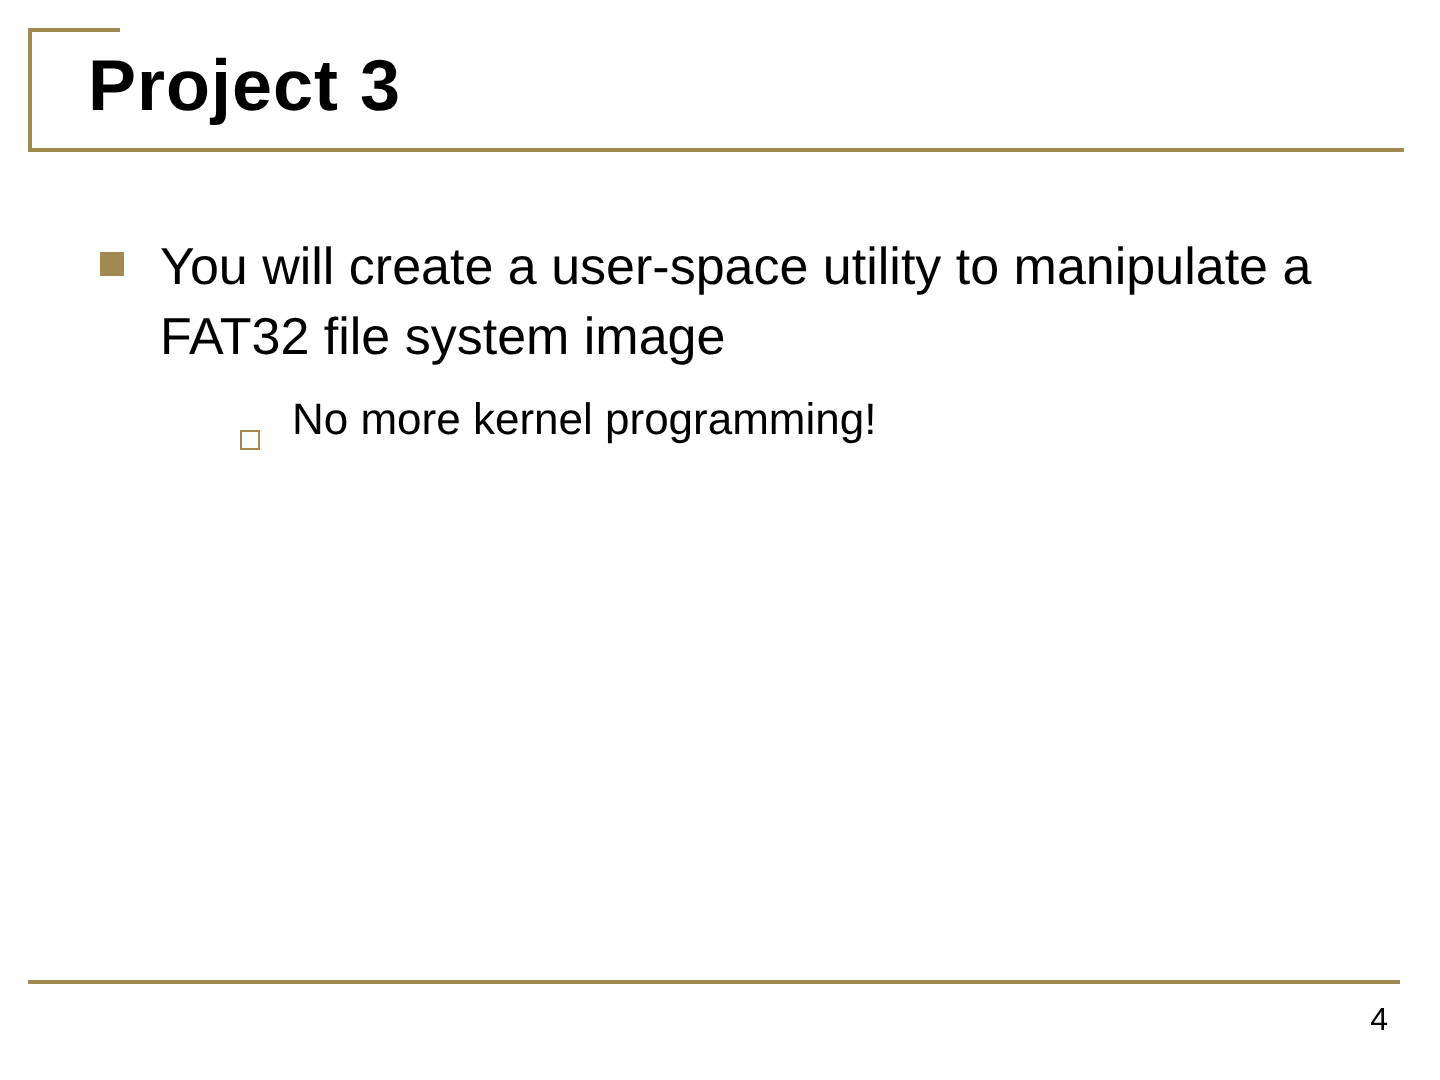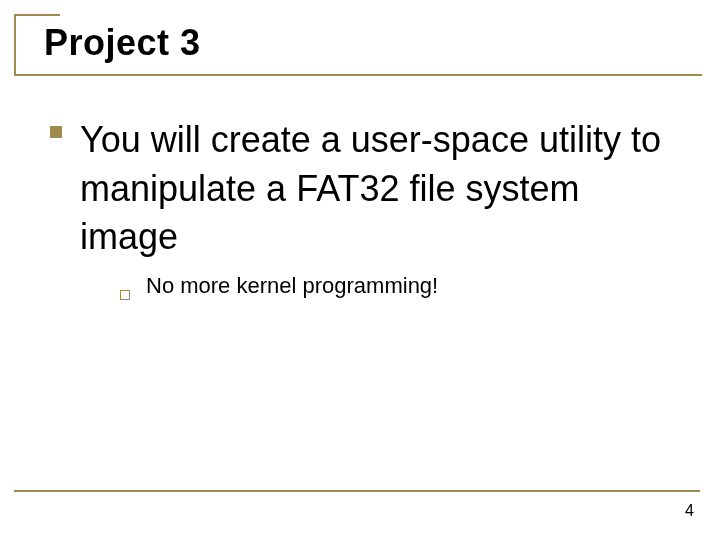--- a/index.html
+++ b/index.html
@@ -71,21 +71,21 @@
     }
     .bullet-square {
       width: 12px;
       height: 12px;
       background: #a18a4f;
       margin-top: 10px;
       margin-right: 18px;
       flex-shrink: 0;
     }
     .bullet-text {
-      font-size: 36px;
+      font-size: 26px;
       color: #000;
       line-height: 1.35;
     }
     .sub-bullet-list {
       padding-left: 40px;
     }
     .sub-bullet-item {
       display: flex;
       align-items: flex-end;
       margin-top: 10px;

